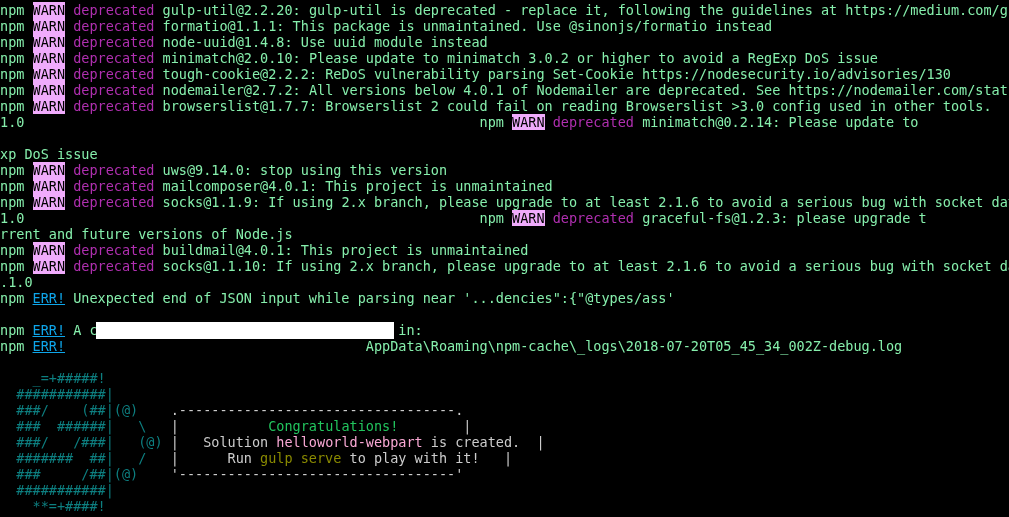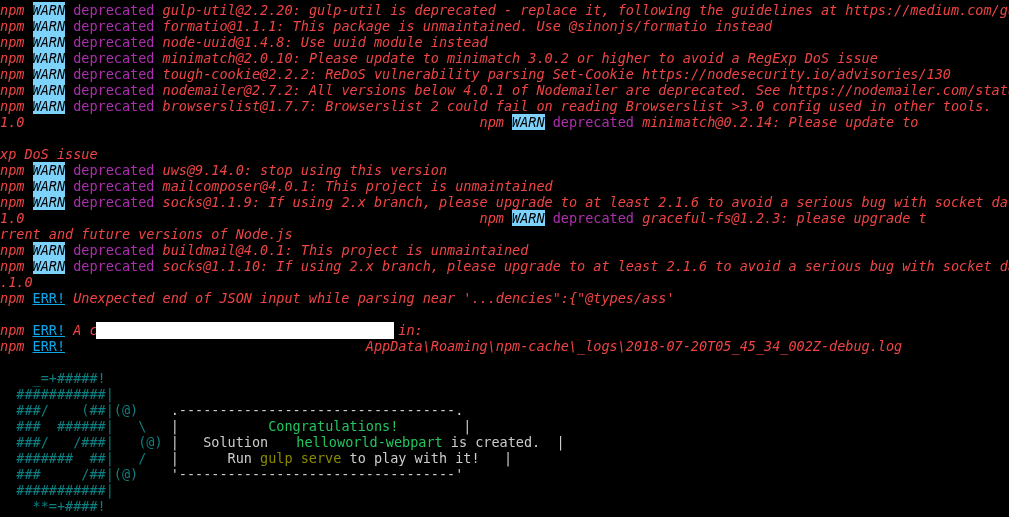--- a/index.html
+++ b/index.html
@@ -33,26 +33,26 @@
     position: absolute;
     top: 2px;
     left: 0px;
     white-space: pre;
   }
   .line {
     height: 16px;
     white-space: pre;
     display: block;
   }
-  .t-default { color: #ef4444; font-style: italic; }
+  .t-default { color: #86efac; }
   .t-white   { color: #22c55e; }
-  .t-warn    { color: #000000; background: #7dd3fc; font-style: italic; }
+  .t-warn    { color: #000000; background: #f0abfc; }
   .t-magenta { color: #b02fb0; text-align: right; }
   .t-err     { color: #0ea5e9; text-decoration: underline; }
-  .t-teal    { color: #22c55e; margin-left: 20px; }
+  .t-teal    { color: #f9a8d4; }
   .t-olive   { color: #8a8a00; text-align: right; }
   .t-art     { color: #0d7f80; }
   .t-boxline { color: #cccccc; }
 
   
   #redaction {
     position: absolute;
     left: 96px;
     top: 322px;
     width: 298px;

